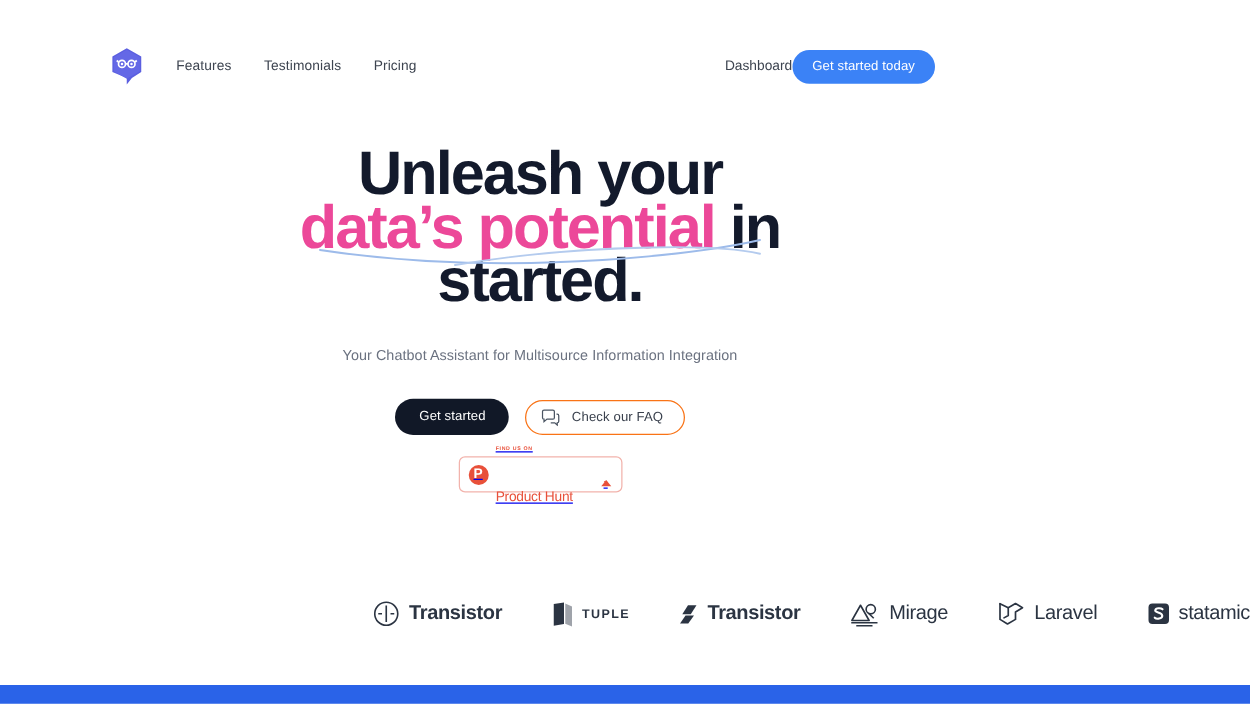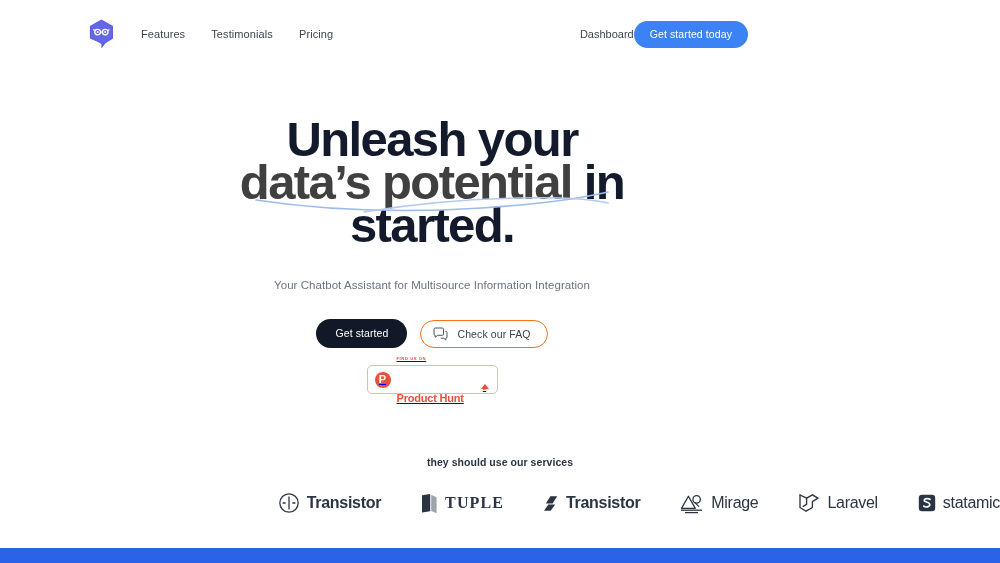--- a/index.html
+++ b/index.html
@@ -22,21 +22,21 @@
   }
 
   
   .header {
     position: absolute;
     top: 0;
     left: 0;
     width: 836px;
     height: 68px;
     display: flex;
-    align-items: center;
+    align-items: flex-end;
   }
   .header-inner {
     width: 660px;
     margin: 0 auto;
     display: flex;
     align-items: center;
     justify-content: space-between;
   }
   .brand-group {
     display: flex;
@@ -101,21 +101,21 @@
     font-weight: 600;
     color: #131a2c;
     margin: 0;
     padding: 0;
   }
   .headline .line {
     display: block;
     white-space: nowrap;
   }
   .hl-accent {
-    color: #404040;
+    color: #ec4899;
   }
   .swoosh {
     position: absolute;
     left: 50%;
     transform: translateX(-50%);
     top: 68px;
     width: 360px;
     height: 30px;
     pointer-events: none;
   }
@@ -197,21 +197,21 @@
   .ph-kicker {
     font-size: 4.2px;
     font-weight: 700;
     letter-spacing: .55px;
     color: #e8503a;
     line-height: 6px;
     text-transform: uppercase;
   }
   .ph-name {
     font-size: 11px;
-    font-weight: 700;
+    font-weight: 400;
     color: #e8503a;
     line-height: 12px;
     letter-spacing: -.2px;
     margin-top: 30px;
   }
   .ph-votes {
     text-align: center;
     flex: none;
     padding-left: 4px;
   }
@@ -260,21 +260,21 @@
     height: 26px;
   }
   .cloud-label {
     font-size: 16px;
     letter-spacing: -.3px;
     white-space: nowrap;
   }
   .cloud-label.w-bold { font-weight: 700; }
   .cloud-label.w-semi { font-weight: 600; }
   .cloud-label.w-reg  { font-weight: 400; }
-  .cloud-label.tracked { letter-spacing: 1.1px; font-size: 16px; font-family: Liberation Serif, serif; }
+  .cloud-label.tracked { letter-spacing: 1.1px; font-size: 10px; }
 
   
   .footer-band {
     position: absolute;
     left: 0;
     top: 548px;
     width: 1000px;
     height: 15px;
     background: #2a63e8;
   }
@@ -357,21 +357,20 @@
         <span class="ph-votes">
           <span class="ph-arrow"></span>
           <span class="ph-count" style="display:block;">3</span>
         </span>
       </a>
     </div>
 
   </div>
 
   <div class="cloud">
-    <p class="cloud-title">they should use our services</p>
 
     <div class="cloud-logos">
 
       <div class="cloud-item">
         <span style="display:inline-flex;">
           <svg width="22" height="22" viewBox="0 0 22 22" fill="none" xmlns="http://www.w3.org/2000/svg" aria-hidden="true">
             <circle cx="11" cy="11" r="9.2" stroke="#2b3442" stroke-width="1.3"></circle>
             <path d="M11 4.4 V17.6" stroke="#2b3442" stroke-width="1.3"></path>
             <path d="M4.6 11 H7.6 M14.4 11 H17.4" stroke="#2b3442" stroke-width="1.3"></path>
           </svg>

